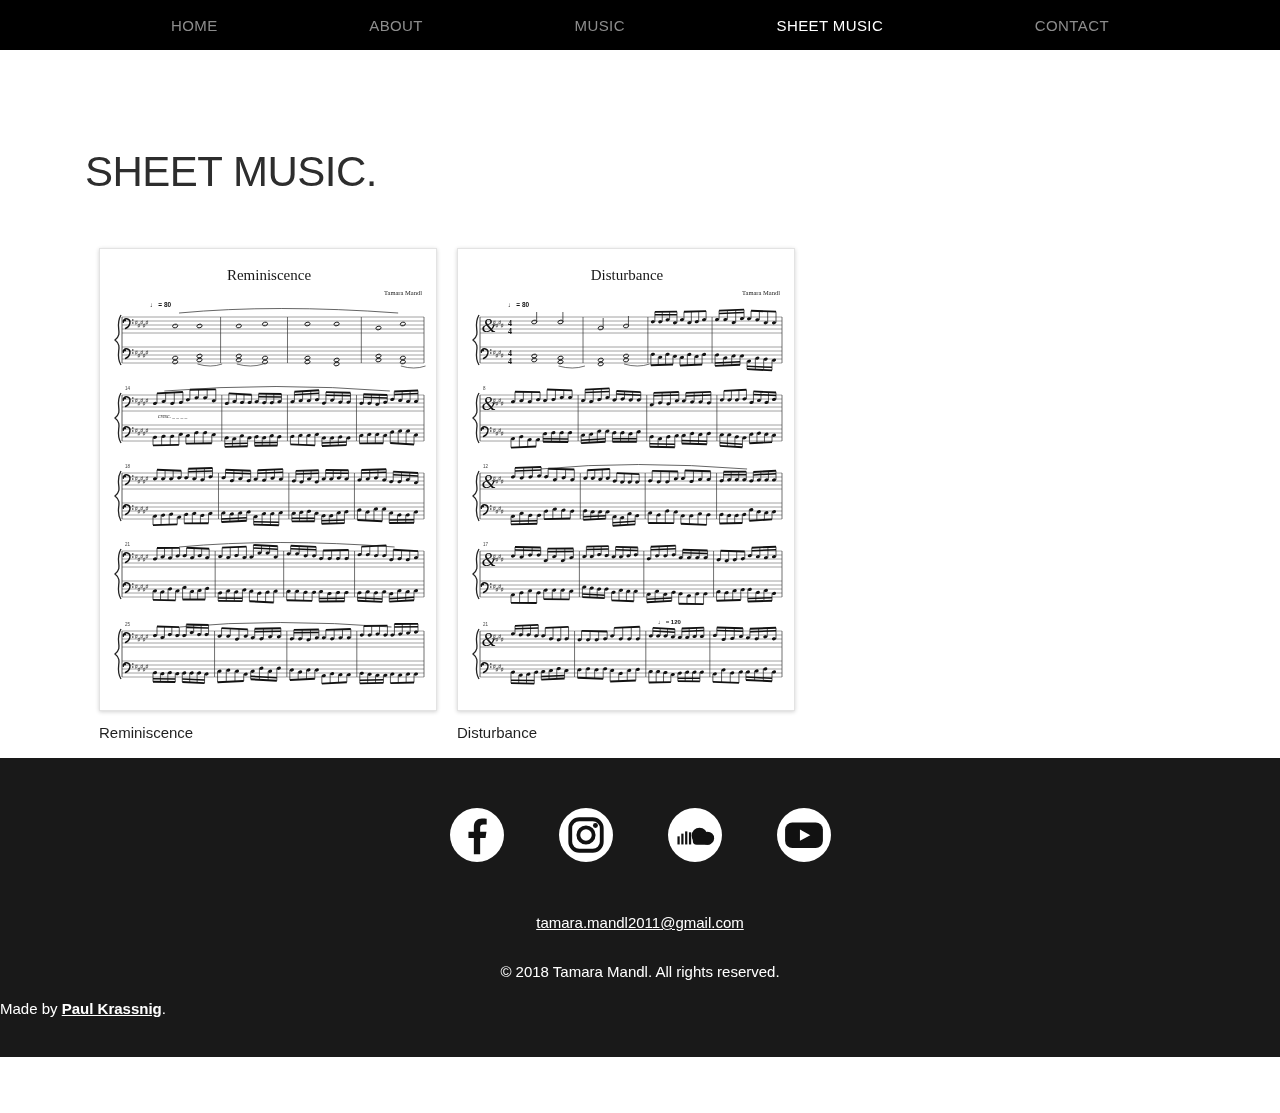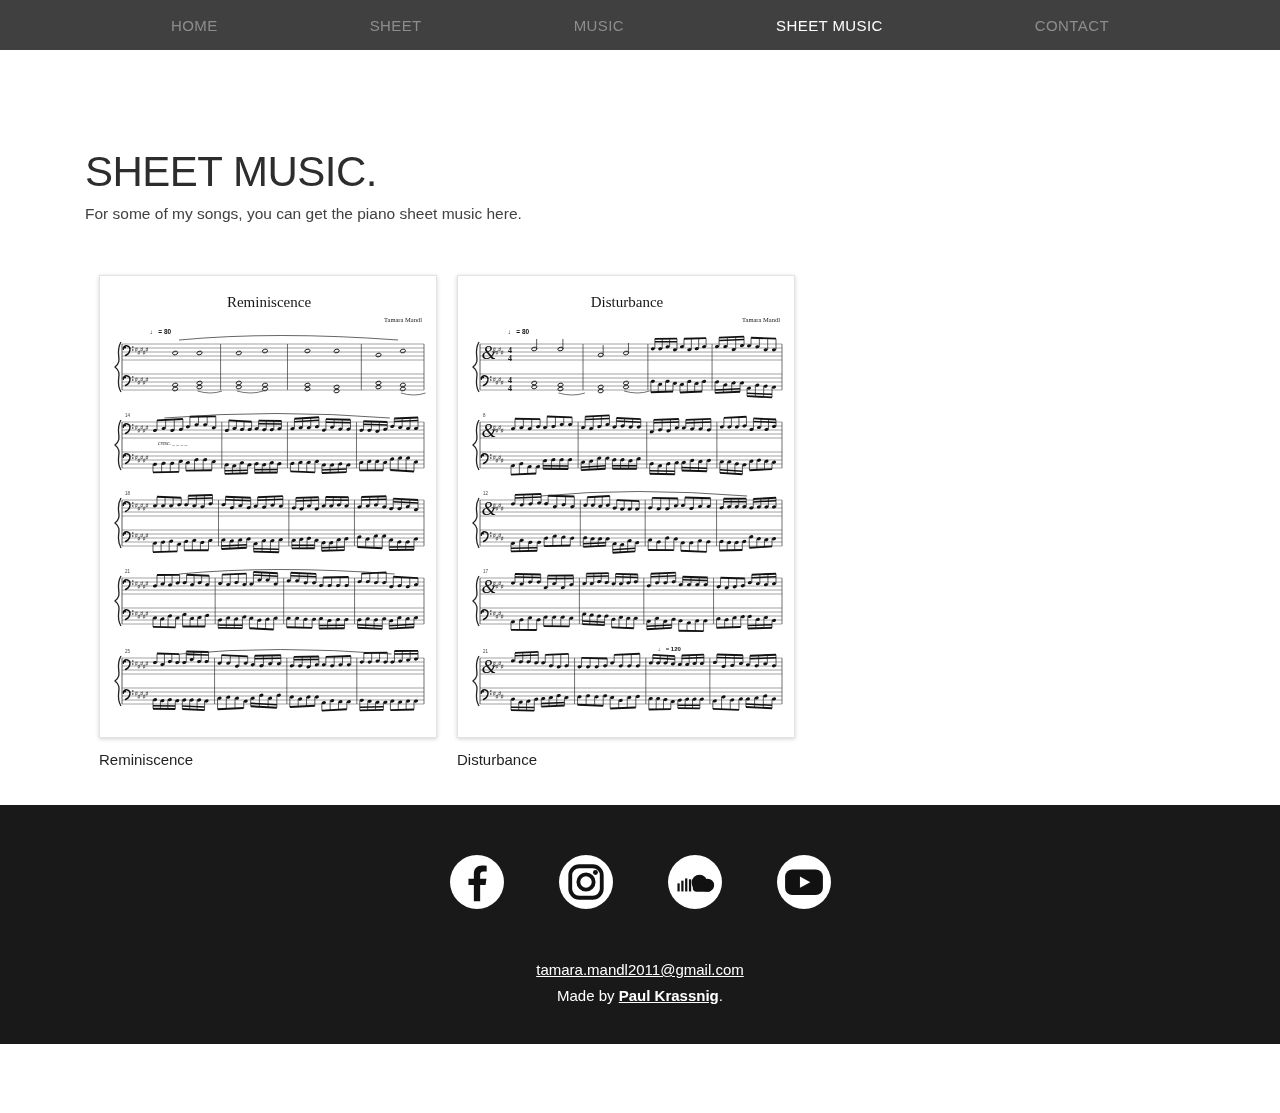--- a/index.html
+++ b/index.html
@@ -1,67 +1,66 @@
 <!DOCTYPE html>
 <html><head>
 <meta charset="utf-8">
 <title>Sheet Music</title>
 <style>
   * { box-sizing: border-box; }
   html,body { margin:0; padding:0; background:#fff; font-family:"Liberation Sans", sans-serif; }
   .page { width:1280px; margin:0 auto; }
 
   
-  .topnav { height:50px; background:#404040; display:flex; justify-content:center; }
+  .topnav { height:50px; background:#000000; display:flex; justify-content:center; }
   .topnav-inner { width:950px; display:flex; justify-content:space-between; align-items:center; }
   .nav-link { color:#8d8d8d; font-size:15px; letter-spacing:.4px; text-decoration:none; cursor:pointer; padding:2px 6px; }
   .nav-link.active { color:#ffffff; }
 
   
-  main { padding:98px 85px 37px; background:#fff; }
+  main { padding:98px 85px 17px; background:#fff; }
   h1 { font-size:42px; font-weight:500; color:#2d2d2d; margin:0; letter-spacing:-0.5px; }
   .subtitle { font-size:15.5px; color:#414141; margin:9px 0 0; }
 
   .cards { display:flex; gap:18px; margin:52px 0 0 14px; }
   .product { width:340px; }
   .card { width:338px; height:463px; background:#fff; border:1px solid #e3e3e3;
           box-shadow:0 1px 4px rgba(0,0,0,.18); cursor:pointer; overflow:hidden; }
   .card svg { display:block; }
   .p-title { margin:13px 0 0; font-size:15px; color:#1f1f1f; cursor:pointer; }
   .p-price { margin:7px 0 0; font-size:15px; color:#3d3d3d; }
 
   
   footer { background:#191919; padding:50px 0 40px; }
   .socials { display:flex; justify-content:center; gap:55px; }
   .s-circle { width:54px; height:54px; border-radius:50%; background:#fff;
               display:flex; align-items:center; justify-content:center; cursor:pointer; }
   .f-email-wrap { text-align:center; margin-top:52px; }
   .f-email { color:#fff; font-size:15px; text-decoration:underline; cursor:pointer; }
   .f-copy { text-align:center; margin-top:31px; color:#fff; font-size:15px; }
-  .f-made { text-align:center; margin-top:8px; color:#fff; font-size:15px; }
+  .f-made { text-align:left; margin-top:20px; color:#fff; font-size:15px; }
   .f-made a { color:#fff; font-weight:bold; text-decoration:underline; cursor:pointer; }
 </style>
 </head>
 <body>
 
 <div class="page">
 
   <nav class="topnav">
     <div class="topnav-inner">
       <a class="nav-link">HOME</a>
-      <a class="nav-link">SHEET</a>
+      <a class="nav-link">ABOUT</a>
       <a class="nav-link">MUSIC</a>
       <a class="nav-link active">SHEET MUSIC</a>
       <a class="nav-link">CONTACT</a>
     </div>
   </nav>
 
   <main>
     <h1>SHEET MUSIC.</h1>
-    <p class="subtitle">For some of my songs, you can get the piano sheet music here.</p>
 
     <div class="cards">
 
       <div class="product">
         <div class="card" id="sheet-0">
             <svg viewBox="0 0 338 461" width="338" height="461">
               <rect x="0" y="0" width="338" height="461" fill="#ffffff"></rect>
               <text x="169" y="31" font-size="15" font-family="&quot;Liberation Serif&quot;, serif" fill="#161616" text-anchor="middle">Reminiscence</text>
               <text x="322" y="46" font-size="6.5" font-family="&quot;Liberation Serif&quot;, serif" fill="#222" text-anchor="end">Tamara Mandl</text>
               <text x="50" y="58" font-size="6.5" font-weight="bold" fill="#111">♩ = 80</text>
@@ -1797,17 +1796,18 @@
           <polygon points="10.2,9.6 10.2,14.6 14.8,12.1" fill="#fff"></polygon>
         </svg>
       </div>
 
     </div>
 
     <div class="f-email-wrap">
       <a class="f-email">tamara.mandl2011@gmail.com</a>
     </div>
 
+    <div class="f-copy">© 2018 Tamara Mandl. All rights reserved.</div>
 
     <div class="f-made"><span>Made by </span><a>Paul Krassnig</a><span>.</span></div>
   </footer>
 
 </div>
 
 </body></html>

